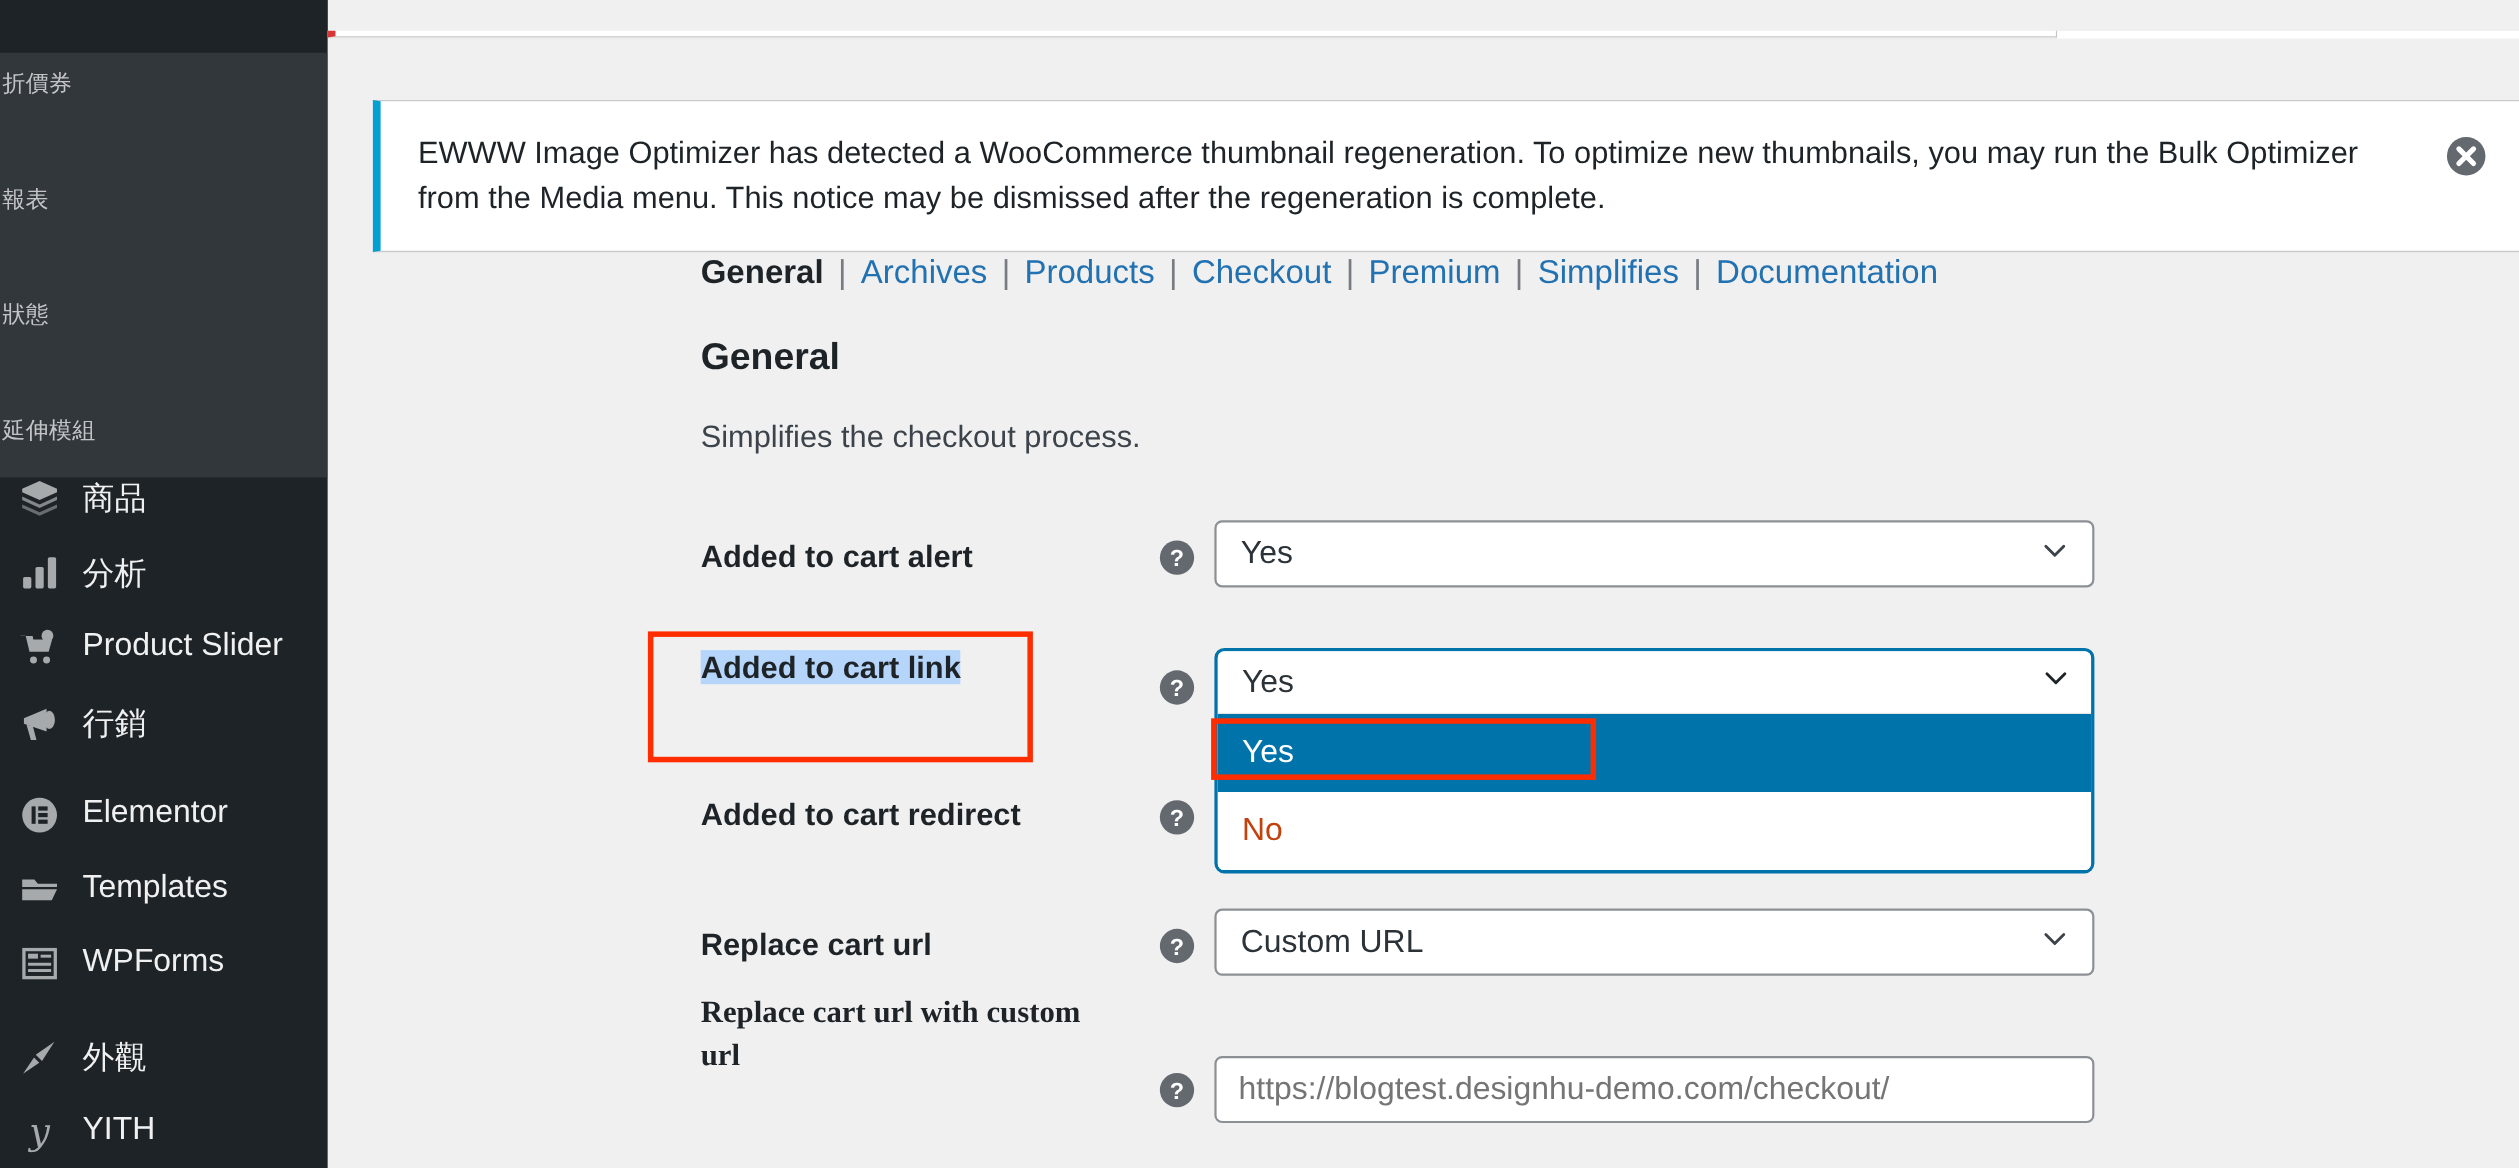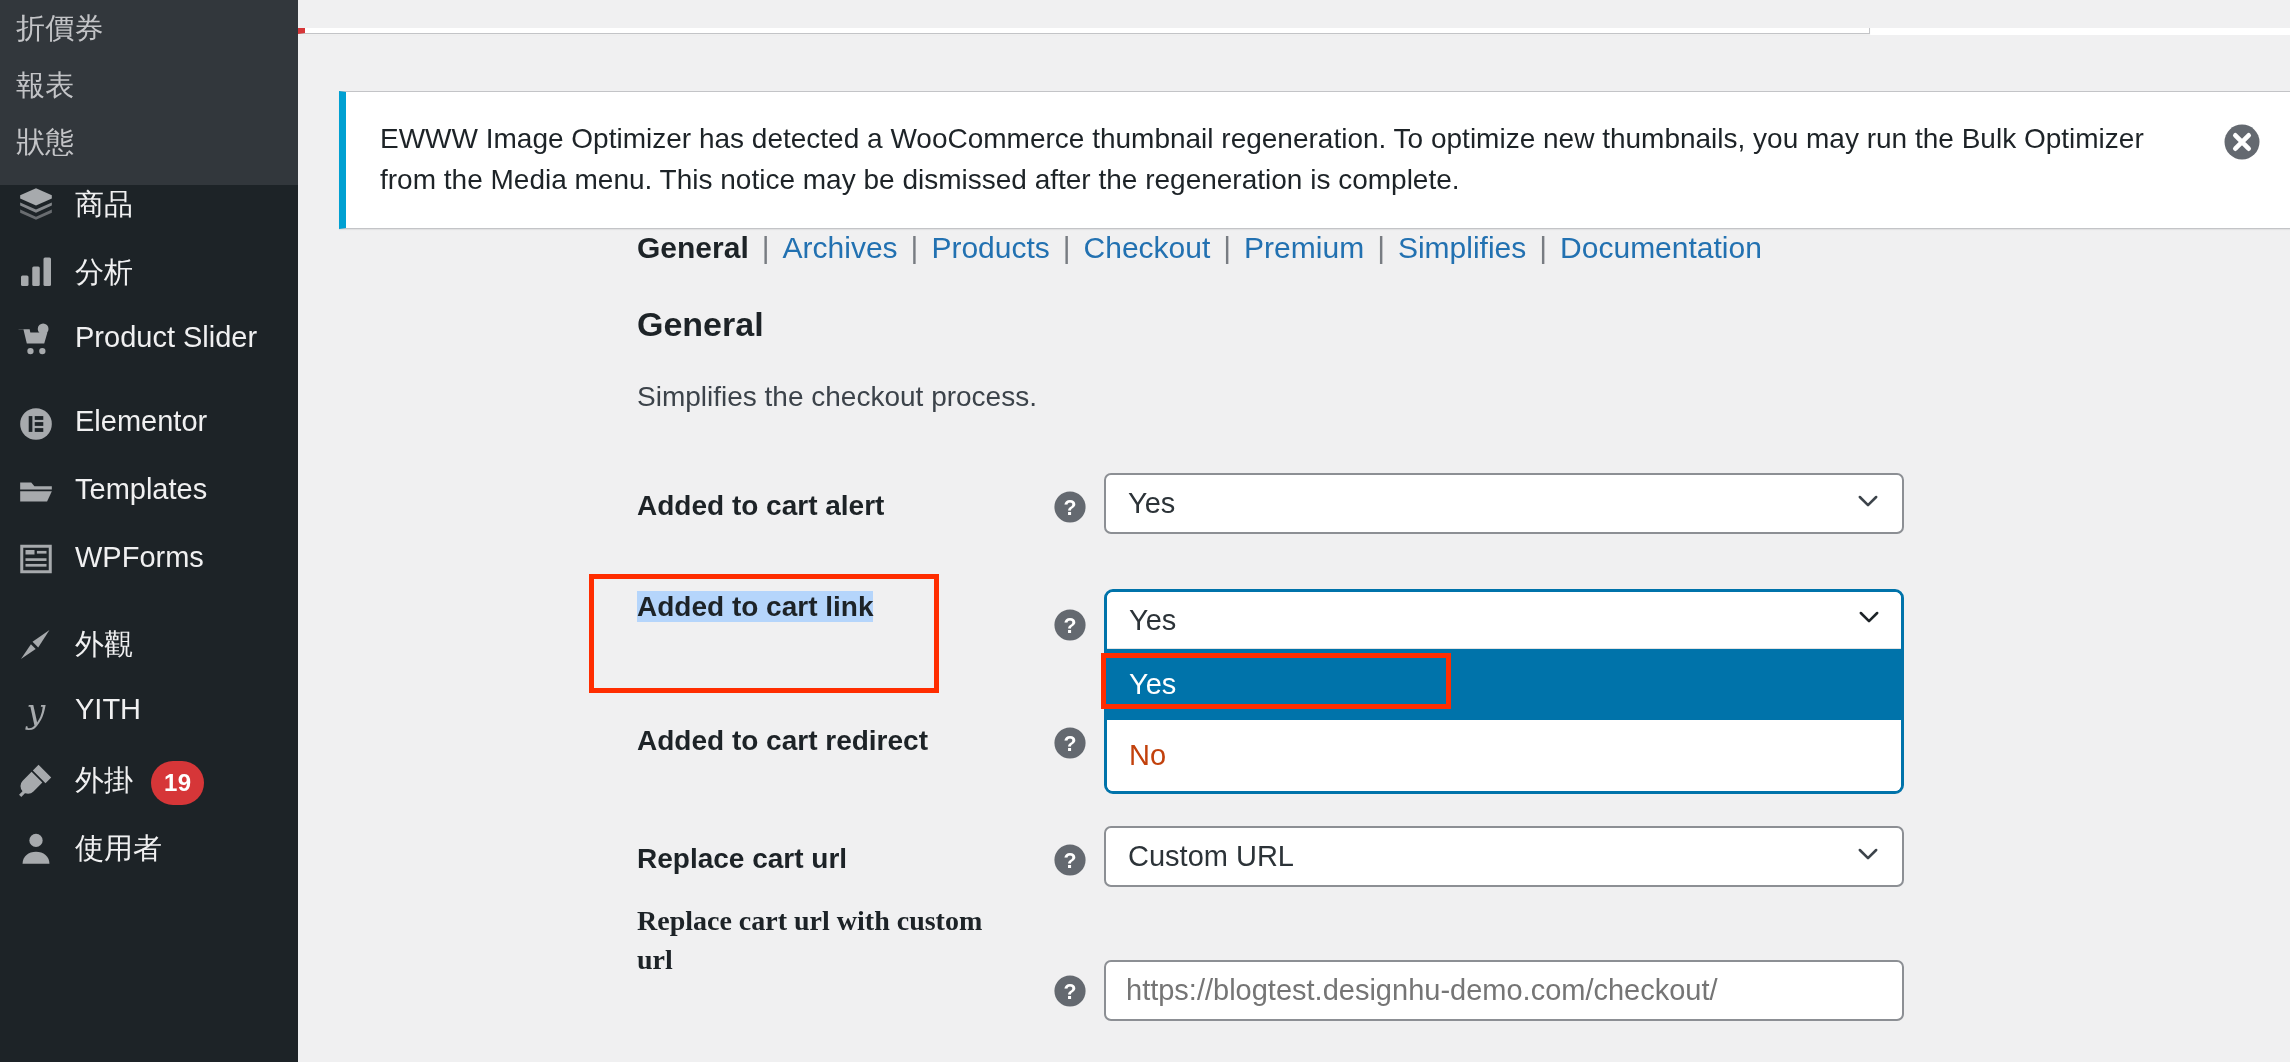--- a/index.html
+++ b/index.html
@@ -29,25 +29,26 @@
     overflow: hidden;
   }
   .sidebar-sub {
     background: #32373c;
     padding: 0 0 14px 0;
   }
   .sub-item {
     height: 57px;
     display: flex;
     align-items: center;
-    padding-left: 16px;
+    padding-left: 2px;
     color: #c3c4c7;
-    font-size: 29px;
+    font-size: 21px;
     line-height: 1;
     letter-spacing: 0.2px;
+    margin-top: 48px;
   }
   .sub-item.current {
     color: #fff;
     font-weight: bold;
   }
 
   .menu-item {
     height: 68px;
     display: flex;
     align-items: flex-start;
@@ -282,20 +283,23 @@
     <div class="sidebar-sub">
       <div class="sub-item">
         <span>折價券</span>
       </div>
       <div class="sub-item">
         <span>報表</span>
       </div>
       <div class="sub-item">
         <span>狀態</span>
       </div>
+      <div class="sub-item">
+        <span>延伸模組</span>
+      </div>
     </div>
 
     <div class="menu-item">
       <span class="mi-icon">
         <svg width="38" height="38" viewBox="0 0 24 24" fill="currentColor">
           <path d="M12 2 2 6.5v2L12 13l10-4.5v-2L12 2z"></path>
           <path d="M2 11v2l10 4.5L22 13v-2l-10 4.5L2 11z" opacity=".75"></path>
           <path d="M2 15.5v2L12 22l10-4.5v-2L12 20 2 15.5z" opacity=".55"></path>
         </svg>
       </span>
@@ -318,20 +322,30 @@
         <svg width="38" height="38" viewBox="0 0 24 24" fill="currentColor">
           <circle cx="16.5" cy="5" r="3.4"></circle>
           <path d="M1 5h3l2.2 9.2h11l2-7H8.4l-.4-2H1V5z"></path>
           <circle cx="8.5" cy="19" r="2"></circle>
           <circle cx="16" cy="19" r="2"></circle>
         </svg>
       </span>
       <span class="mi-label">Product Slider</span>
     </div>
 
+    <div class="menu-item">
+      <span class="mi-icon">
+        <svg width="38" height="38" viewBox="0 0 24 24" fill="currentColor">
+          <path d="M3 9.5 16 4v13L3 12.6V9.5z"></path>
+          <path d="M4.5 13.2 7 22h3.2l-2.1-8.1-3.6-.7z"></path>
+          <ellipse cx="17.6" cy="10.4" rx="3.2" ry="5.2"></ellipse>
+        </svg>
+      </span>
+      <span class="mi-label">行銷</span>
+    </div>
 
     <div class="menu-sep"></div>
 
     <div class="menu-item">
       <span class="mi-icon">
         <svg width="38" height="38" viewBox="0 0 24 24">
           <circle cx="12" cy="12" r="10" fill="currentColor"></circle>
           <rect x="7.4" y="7" width="2.3" height="10" fill="#1d2327"></rect>
           <rect x="11.2" y="7" width="5.4" height="2.4" fill="#1d2327"></rect>
           <rect x="11.2" y="10.8" width="5.4" height="2.4" fill="#1d2327"></rect>

